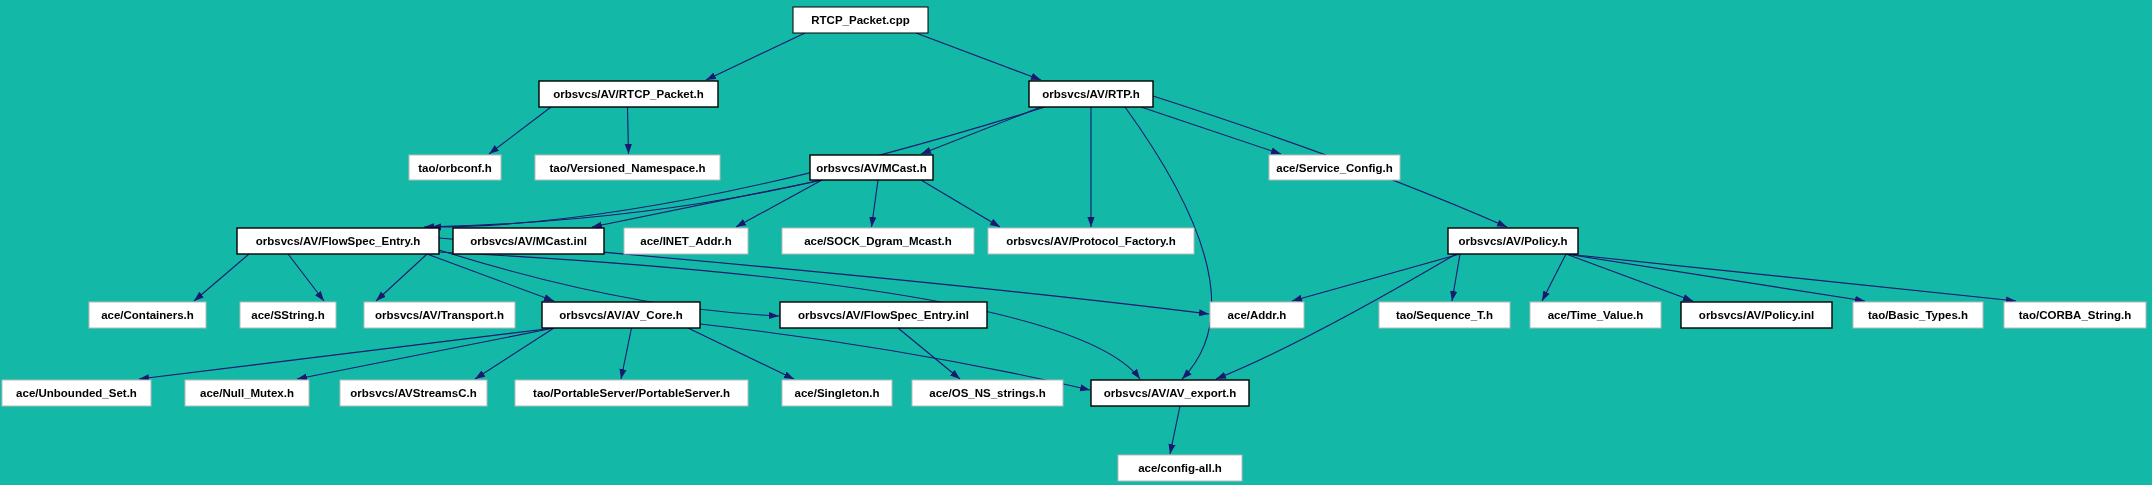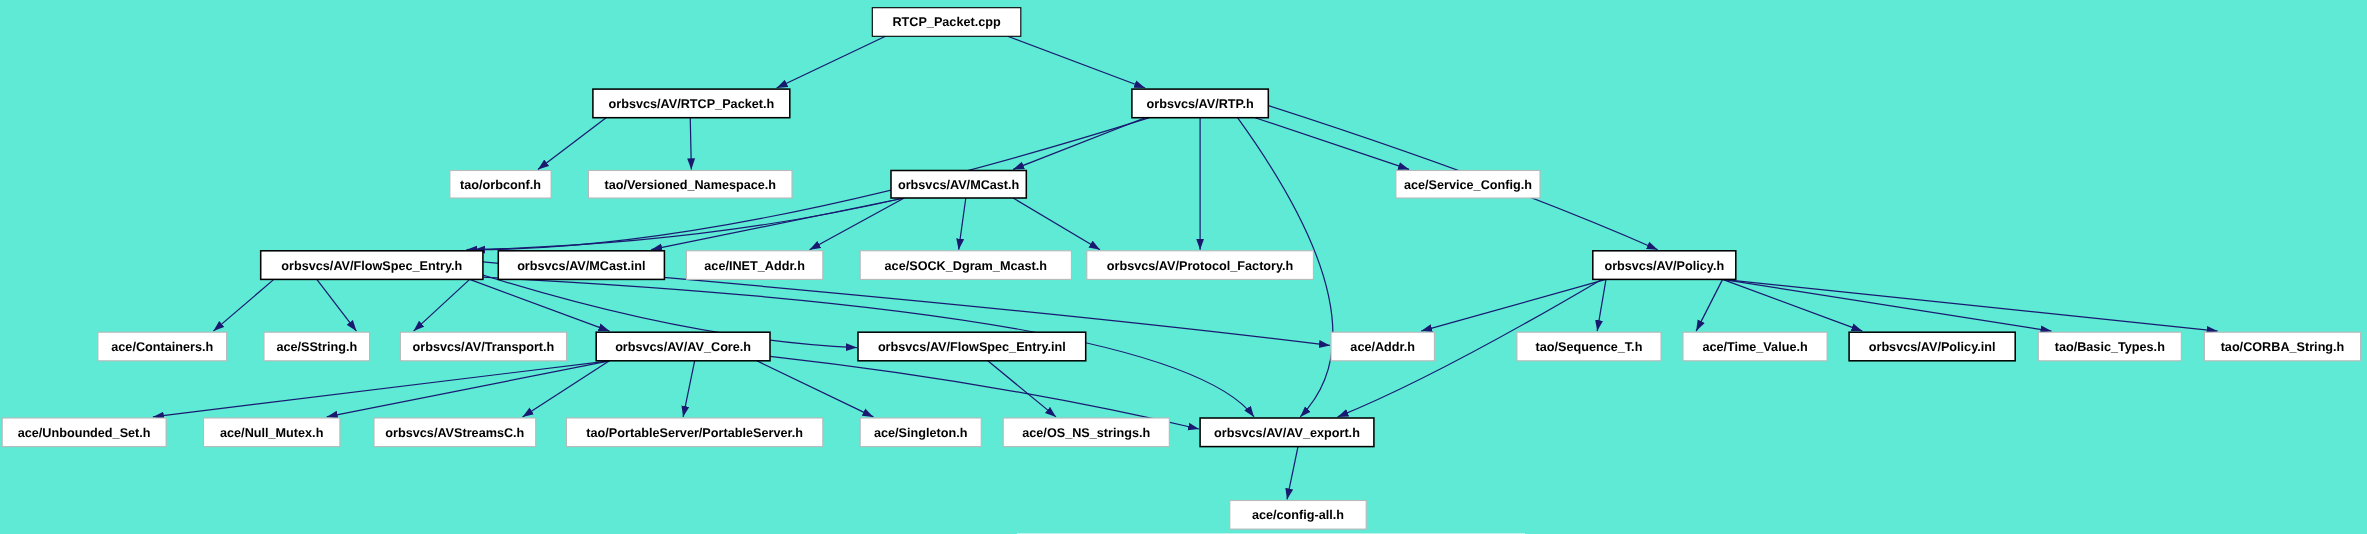--- a/index.html
+++ b/index.html
@@ -1,20 +1,20 @@
 <!DOCTYPE html>
 <html><head>
 <meta charset="utf-8">
 <style>
   html, body { margin: 0; padding: 0; background: #ffffff; }
   .canvas {
     position: relative;
     width: 2152px;
     height: 485px;
-    background: #5eead4;
+    background: #14b8a6;
     font-family: "Liberation Sans", sans-serif;
   }
   svg { display: block; }
   .node-rect { fill: #ffffff; stroke-width: 1px; }
   .node-rect.source   { stroke: #000000; }
   .node-rect.internal { stroke: #000000; stroke-width: 1.4px; }
   .node-rect.external { stroke: #b9b9b9; }
   .node-label {
     font-family: "Liberation Sans", sans-serif;
     font-size: 11.5px;

